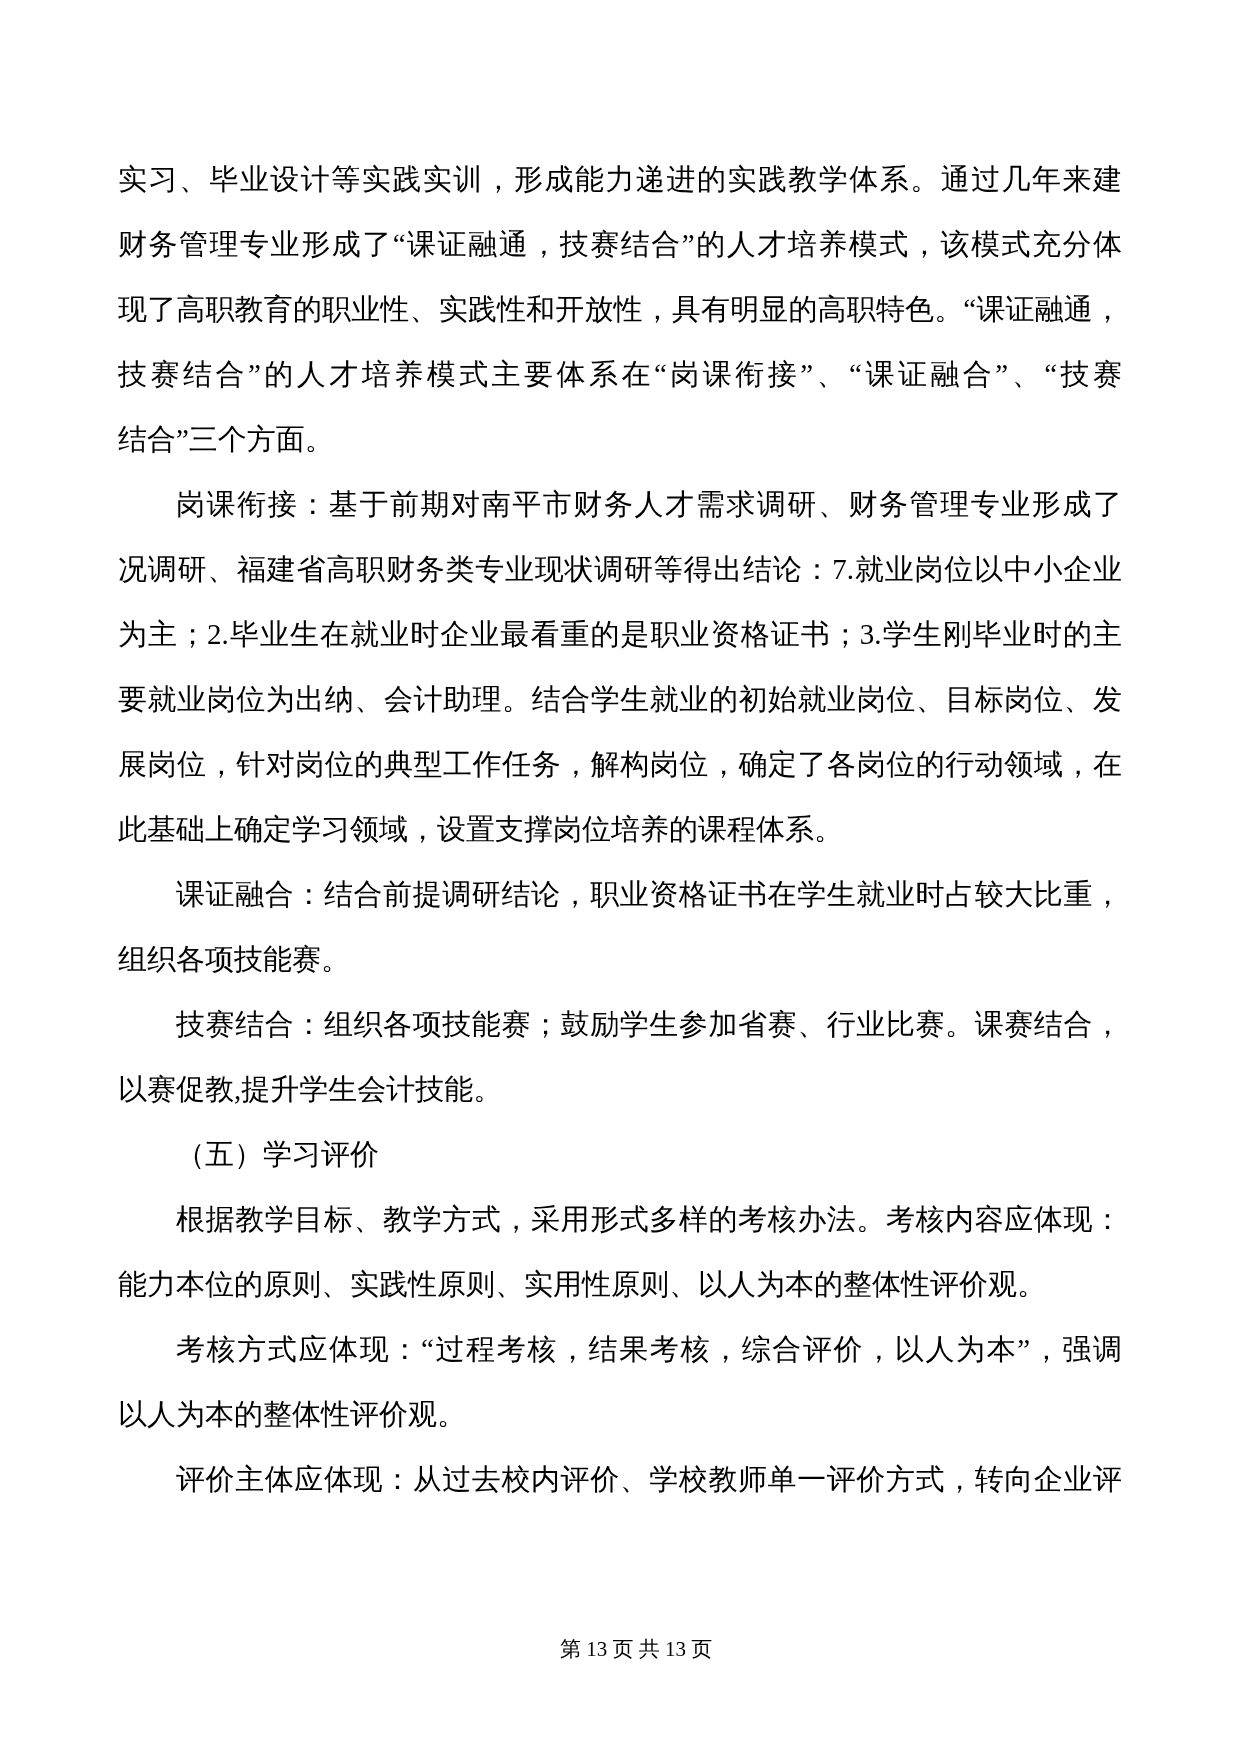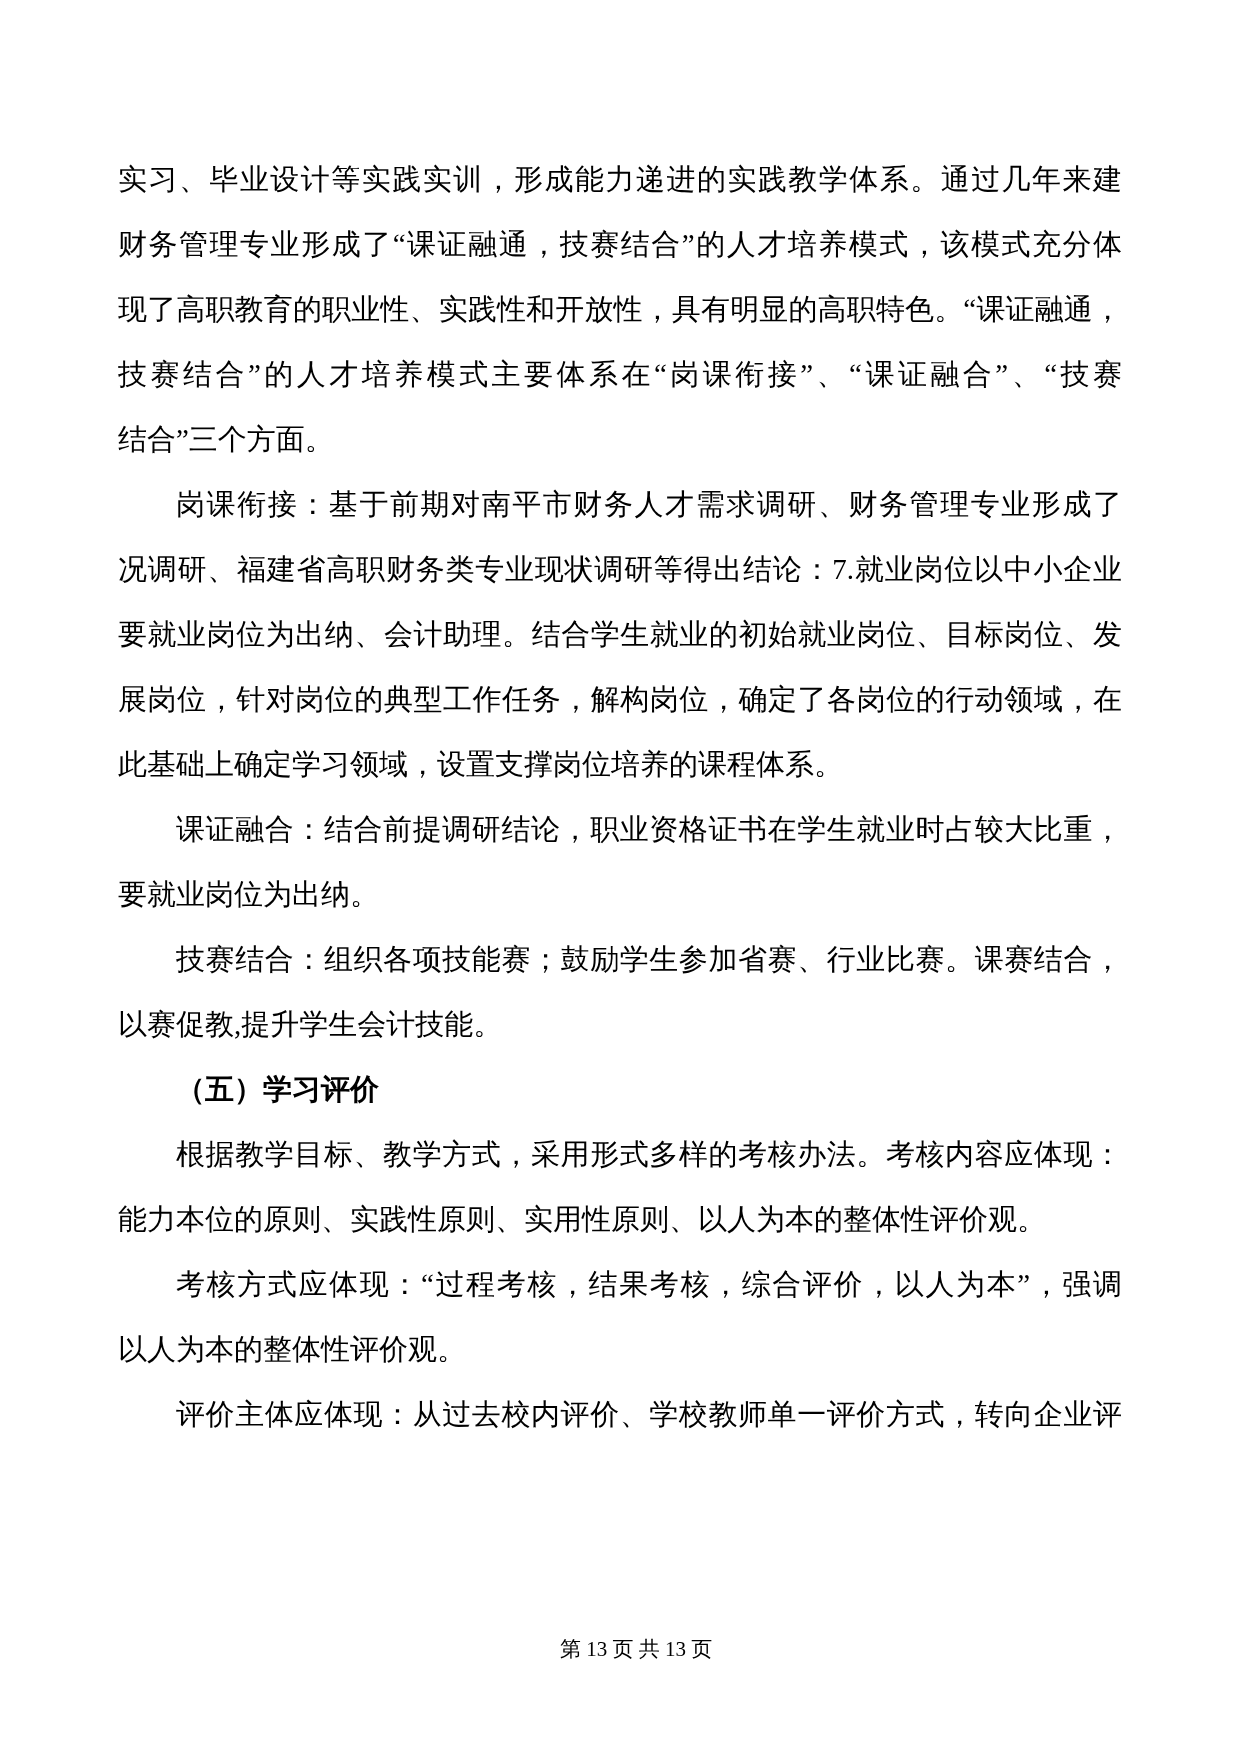--- a/index.html
+++ b/index.html
@@ -41,21 +41,21 @@
   }
   .line.last {
     white-space: normal;
     text-align: left;
     text-align-last: left;
   }
   .line.indent {
     text-indent: 58px;
   }
   .para.bold .line {
-    font-weight: bold;
+    font-weight: normal;
   }
   .footer {
     position: absolute;
     top: 1615px;
     left: 16px;
     width: 100%;
     text-align: center;
     font-size: 21px;
     line-height: 28px;
     color: #000000;
@@ -70,27 +70,28 @@
       <div class="para">
         <div class="line full">实习、毕业设计等实践实训，形成能力递进的实践教学体系。通过几年来建设，</div>
         <div class="line full">财务管理专业形成了“课证融通，技赛结合”的人才培养模式，该模式充分体</div>
         <div class="line full">现了高职教育的职业性、实践性和开放性，具有明显的高职特色。“课证融通，</div>
         <div class="line full">技赛结合”的人才培养模式主要体系在“岗课衔接”、“课证融合”、“技赛</div>
         <div class="line last">结合”三个方面。</div>
       </div>
       <div class="para">
         <div class="line full indent">岗课衔接：基于前期对南平市财务人才需求调研、财务管理专业形成了</div>
         <div class="line full">况调研、福建省高职财务类专业现状调研等得出结论：7.就业岗位以中小企业</div>
+        <div class="line full">为主；2.毕业生在就业时企业最看重的是职业资格证书；3.学生刚毕业时的主</div>
         <div class="line full">要就业岗位为出纳、会计助理。结合学生就业的初始就业岗位、目标岗位、发</div>
         <div class="line full">展岗位，针对岗位的典型工作任务，解构岗位，确定了各岗位的行动领域，在</div>
         <div class="line last">此基础上确定学习领域，设置支撑岗位培养的课程体系。</div>
       </div>
       <div class="para">
         <div class="line full indent">课证融合：结合前提调研结论，职业资格证书在学生就业时占较大比重，</div>
-        <div class="line last">要就业岗位为出纳。</div>
+        <div class="line last">组织各项技能赛。</div>
       </div>
       <div class="para">
         <div class="line full indent">技赛结合：组织各项技能赛；鼓励学生参加省赛、行业比赛。课赛结合，</div>
         <div class="line last">以赛促教,提升学生会计技能。</div>
       </div>
       <div class="para bold">
         <div class="line last indent">（五）学习评价</div>
       </div>
       <div class="para">
         <div class="line full indent">根据教学目标、教学方式，采用形式多样的考核办法。考核内容应体现：</div>

